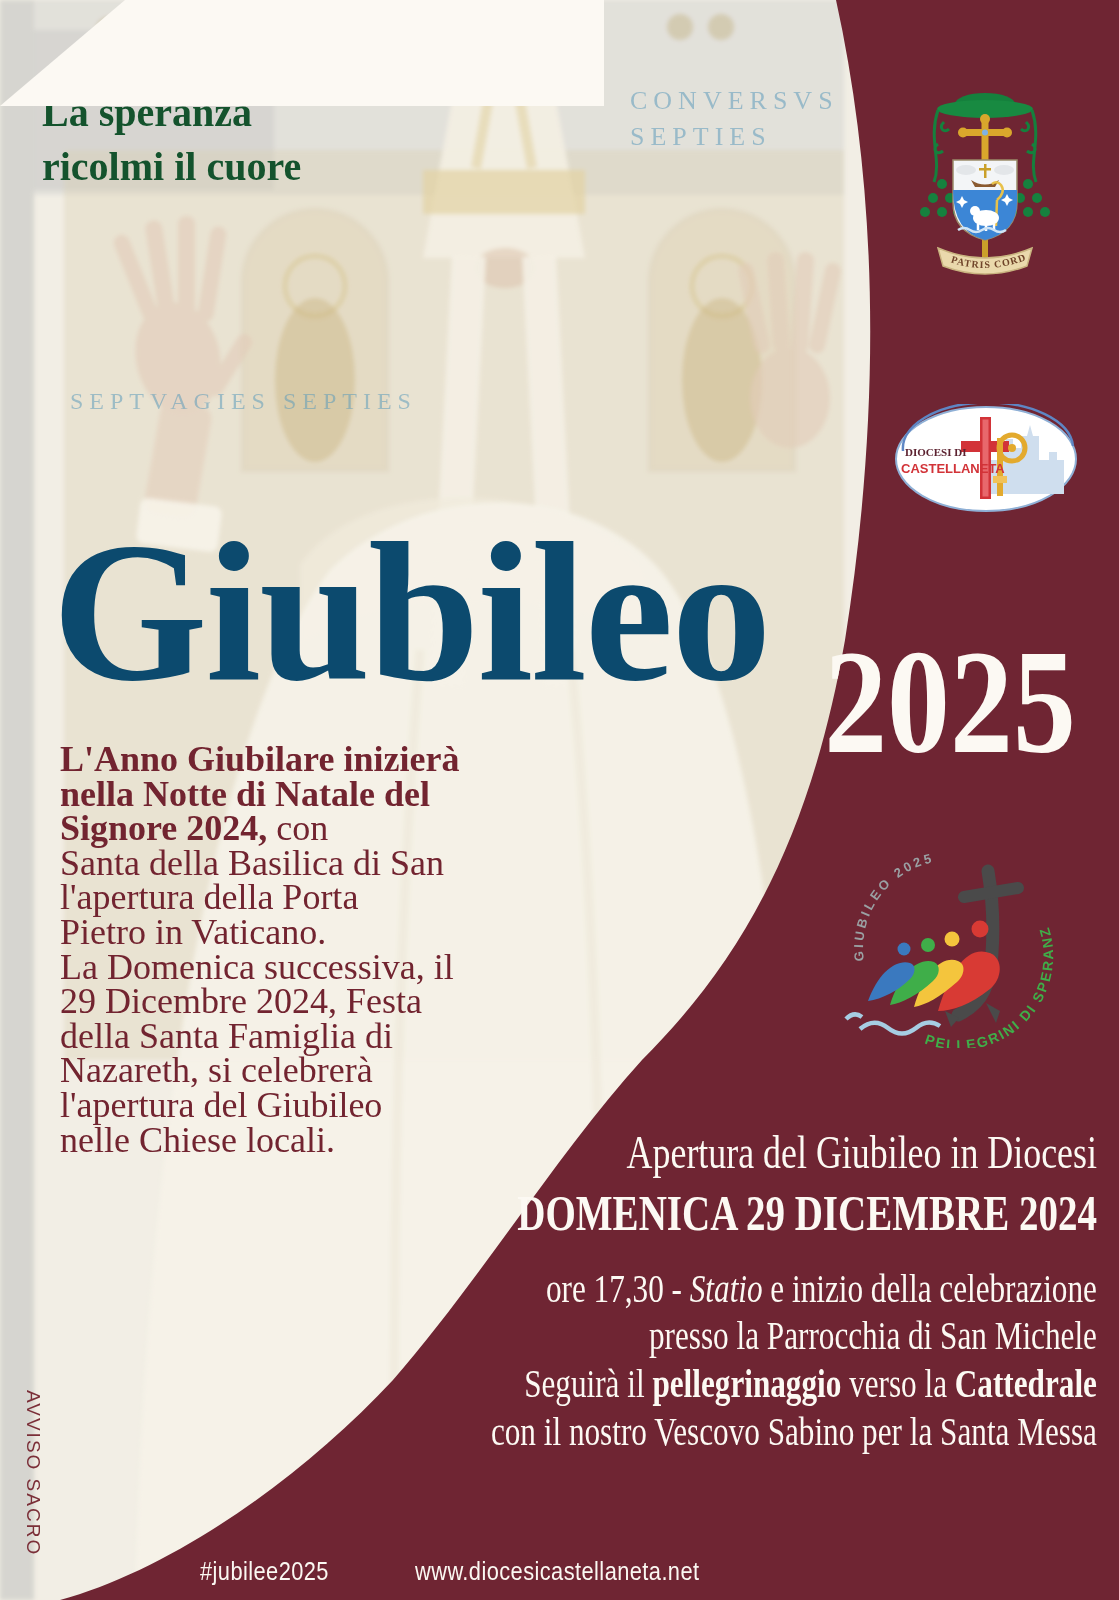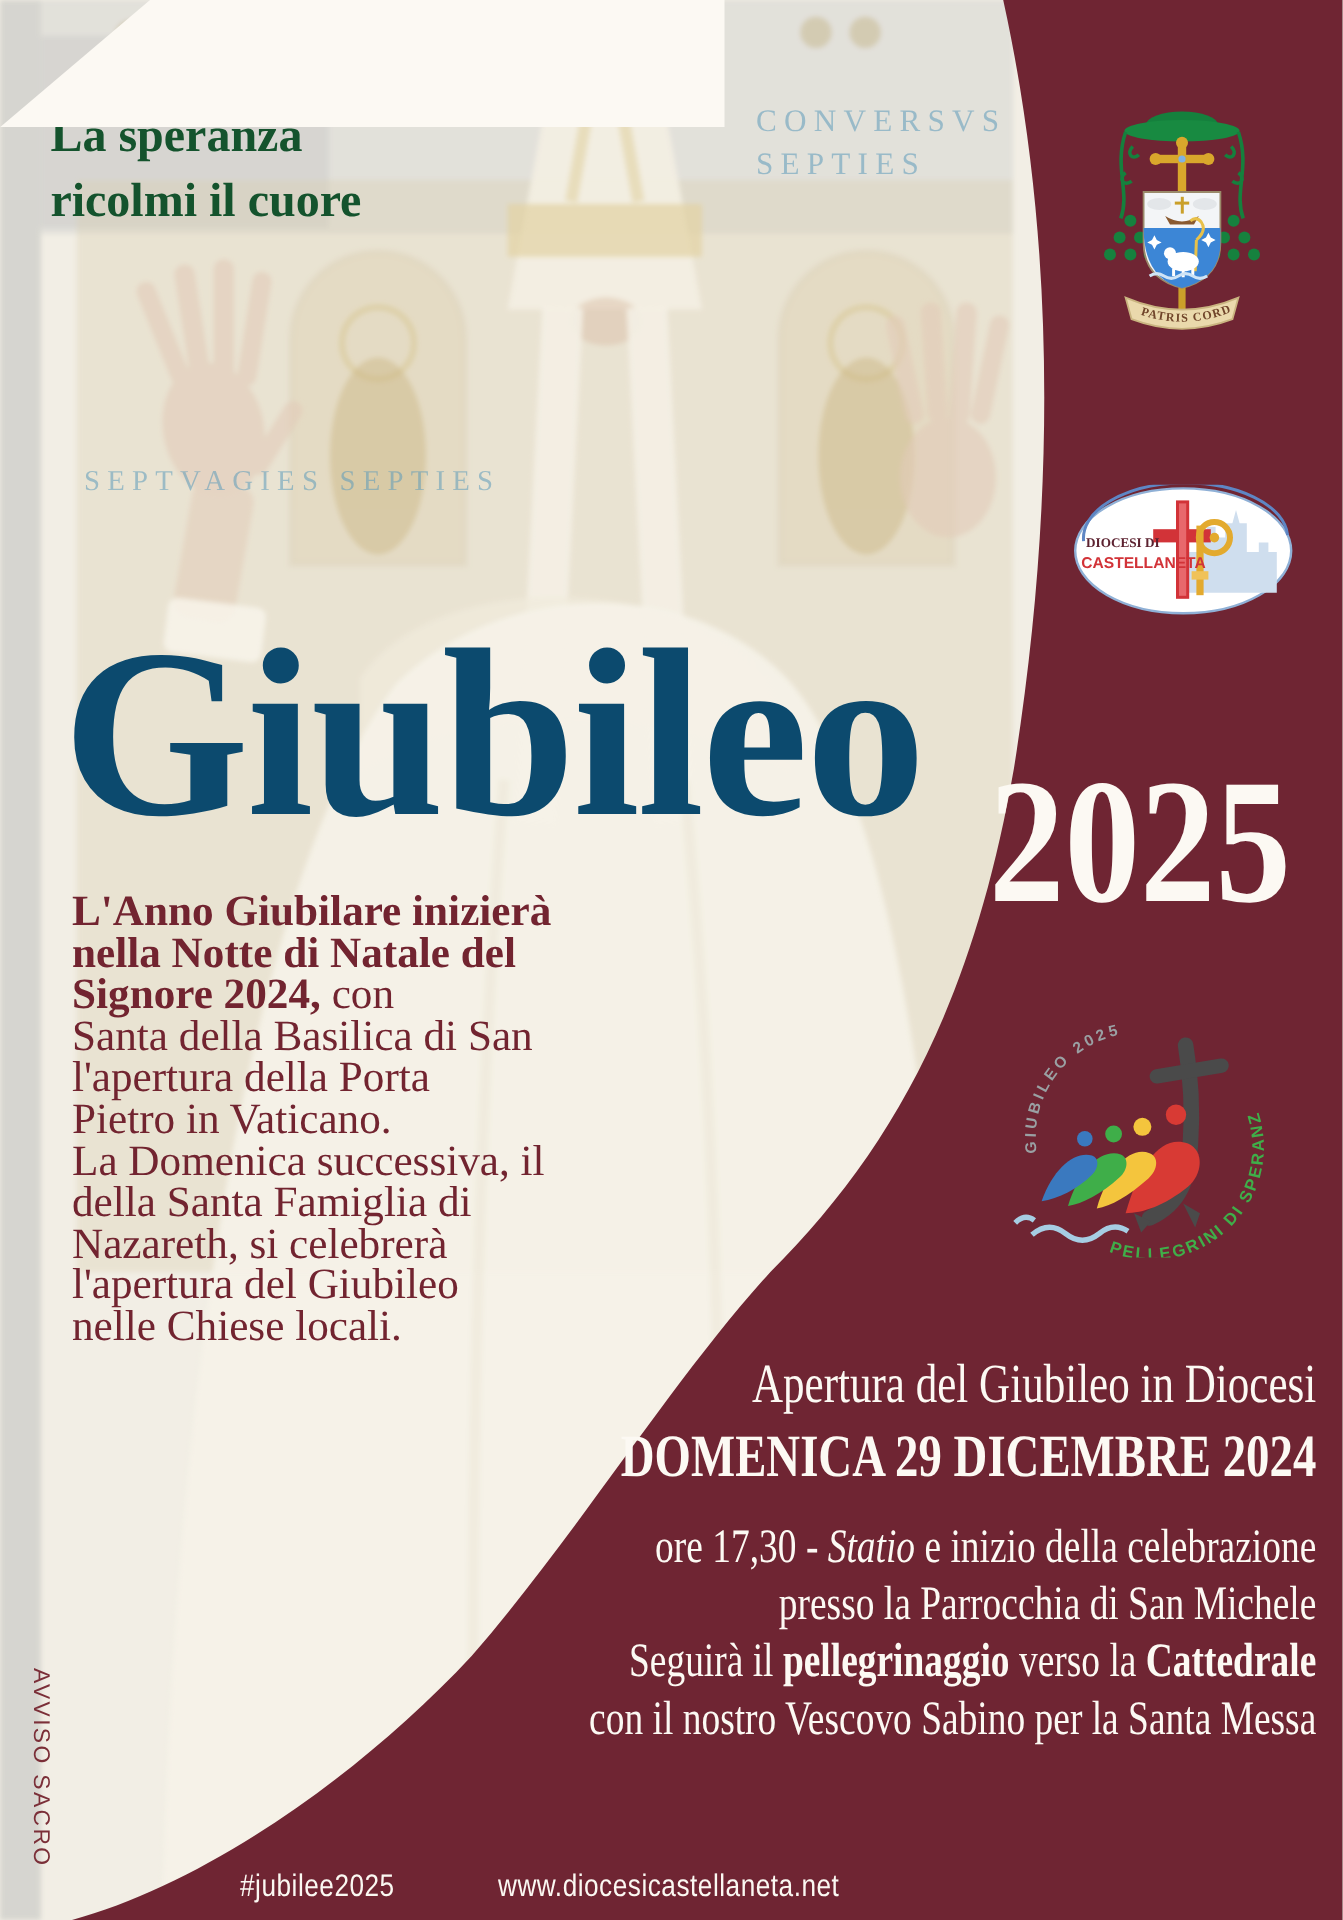--- a/index.html
+++ b/index.html
@@ -224,20 +224,21 @@
   <div class="abs year">2025</div>
 
   <div class="abs intro">
       <div class="intro-line"><b>L'Anno Giubilare inizierà</b></div>
       <div class="intro-line"><b>nella Notte di Natale del</b></div>
       <div class="intro-line"><b>Signore 2024,</b><span> con</span></div>
       <div class="intro-line"><span>Santa della Basilica di San</span></div>
       <div class="intro-line"><span>l'apertura della Porta</span></div>
       <div class="intro-line"><span>Pietro in Vaticano.</span></div>
       <div class="intro-line"><span>La Domenica successiva, il</span></div>
+      <div class="intro-line"><span>29 Dicembre 2024, Festa</span></div>
       <div class="intro-line"><span>della Santa Famiglia di</span></div>
       <div class="intro-line"><span>Nazareth, si celebrerà</span></div>
       <div class="intro-line"><span>l'apertura del Giubileo</span></div>
       <div class="intro-line"><span>nelle Chiese locali.</span></div>
     </div>
 
   <svg class="logo-box" style="left:838px;top:833px;" width="225" height="215" viewBox="0 0 225 215">
     <defs>
       <path id="arcTop" d="M26,128 A88,88 0 0 1 178,56"></path>
       <path id="arcBottom" d="M86,210 A94,94 0 0 0 210,92"></path>

